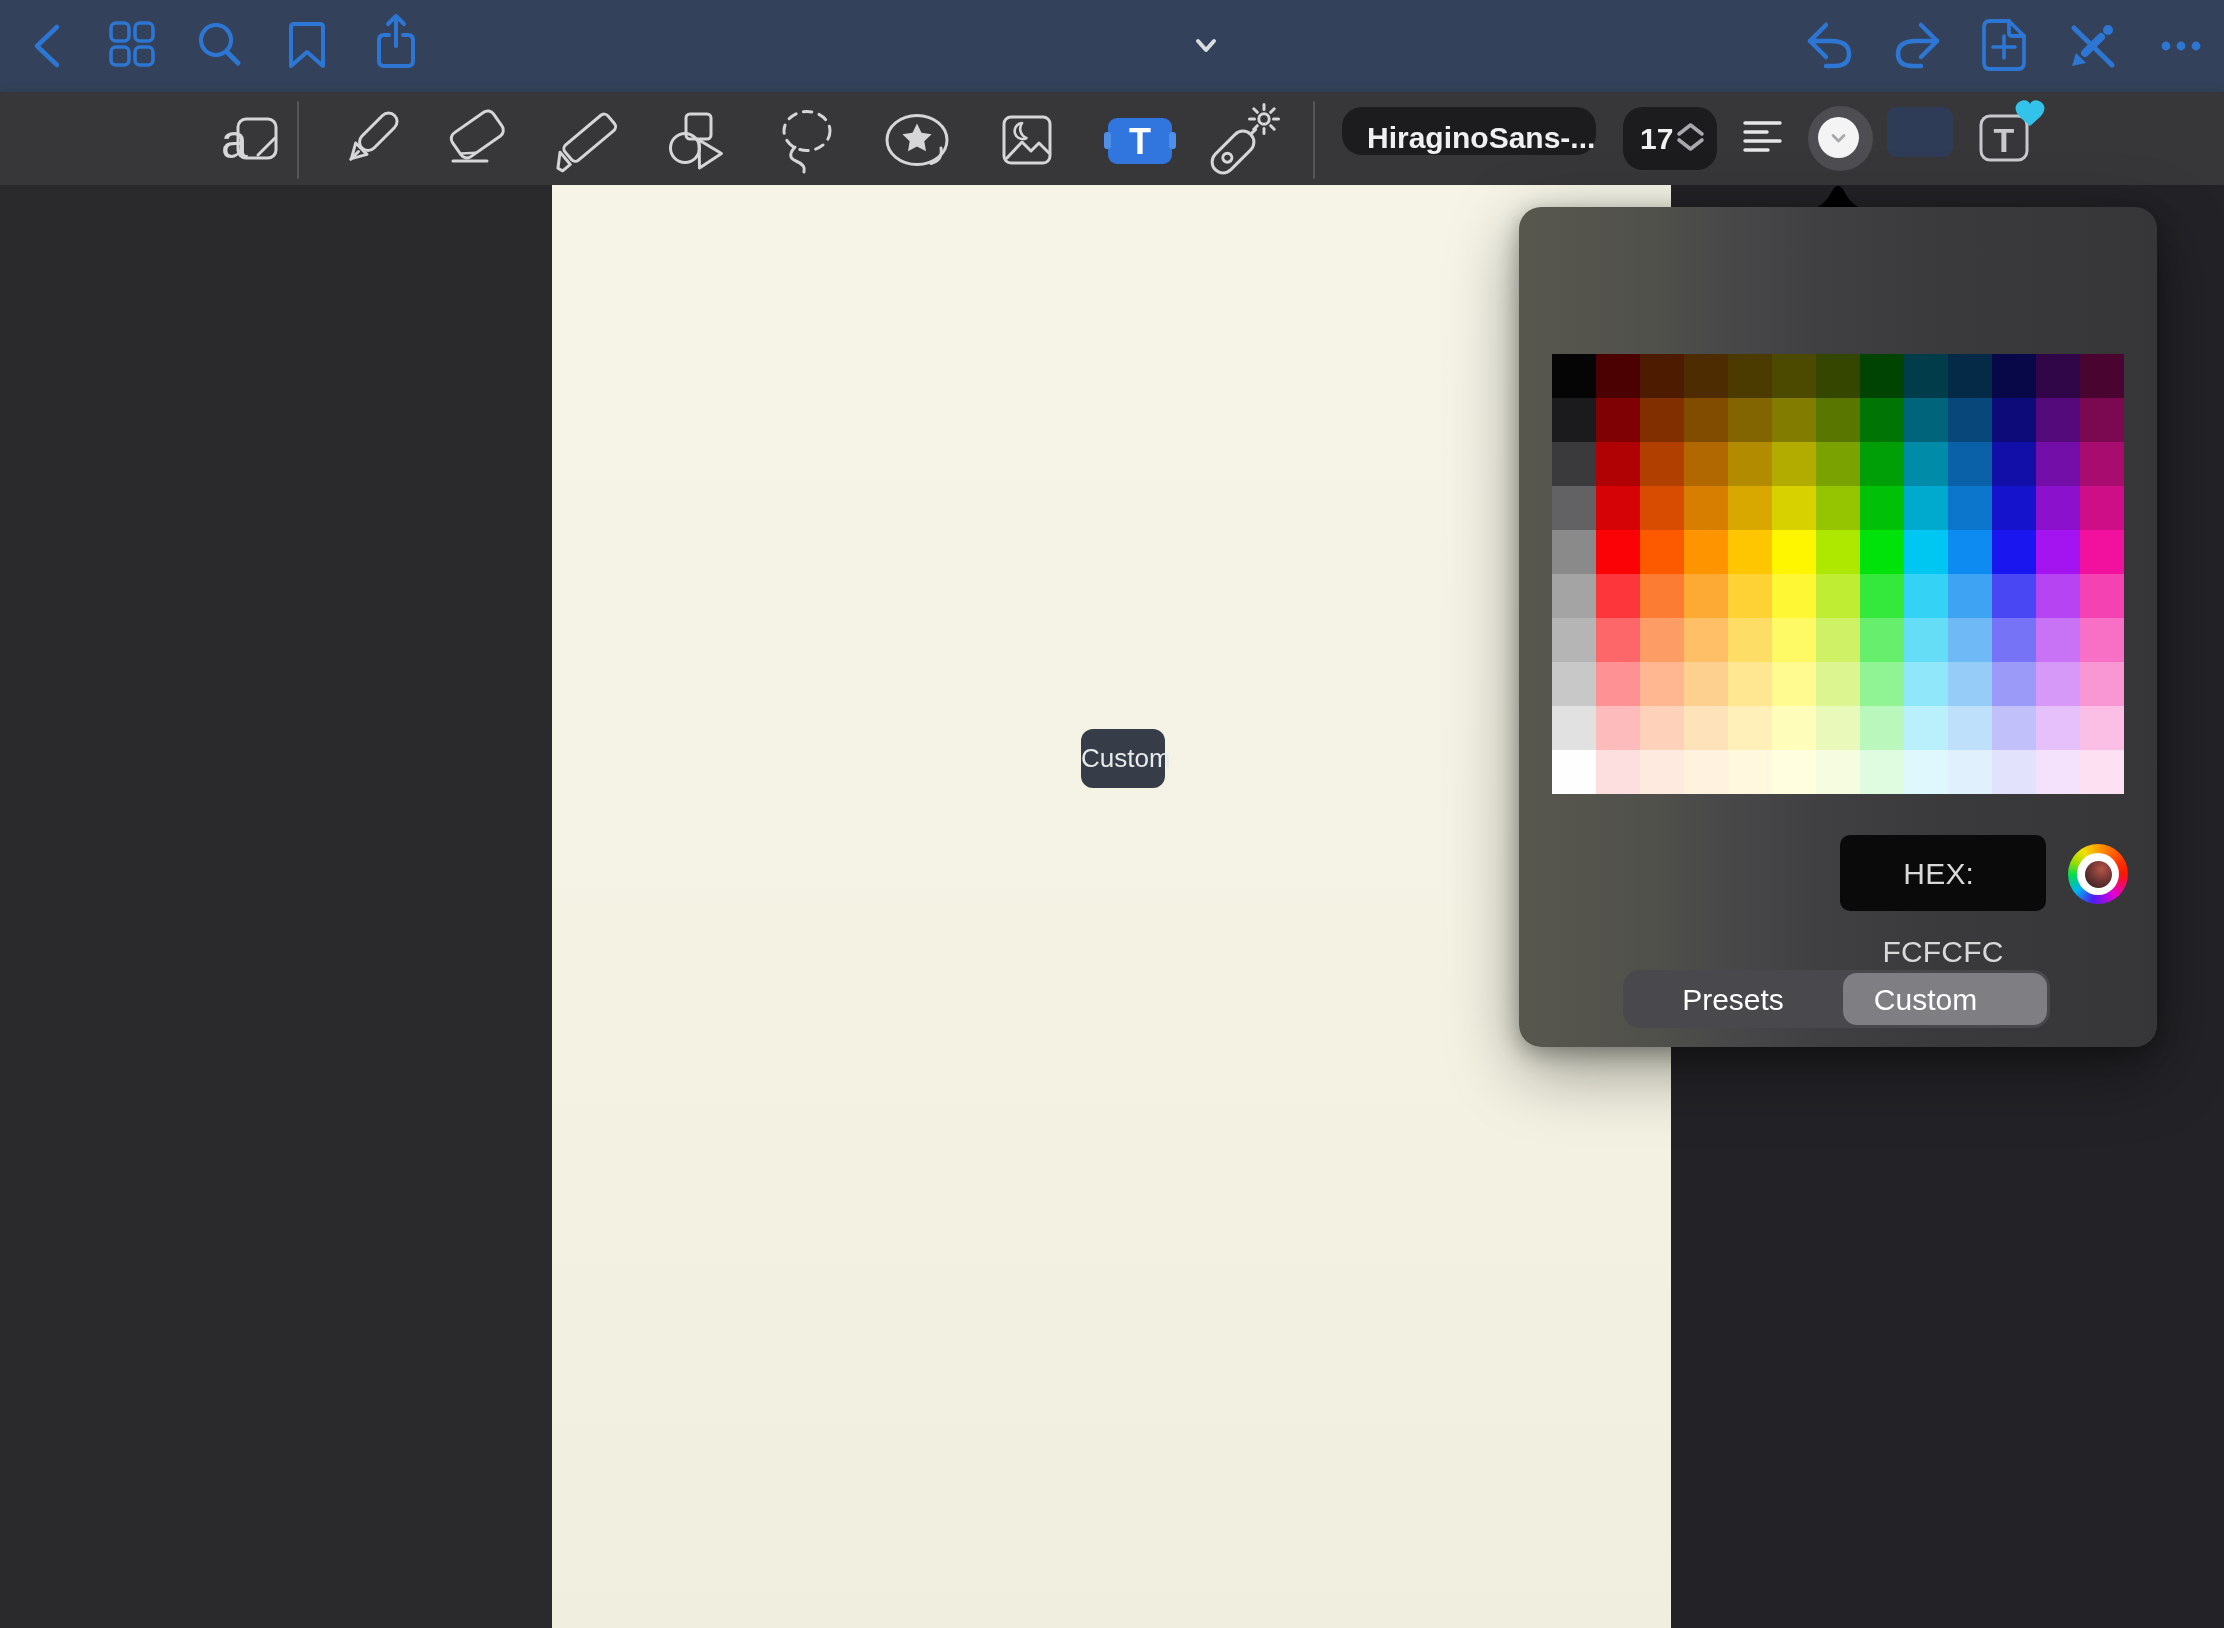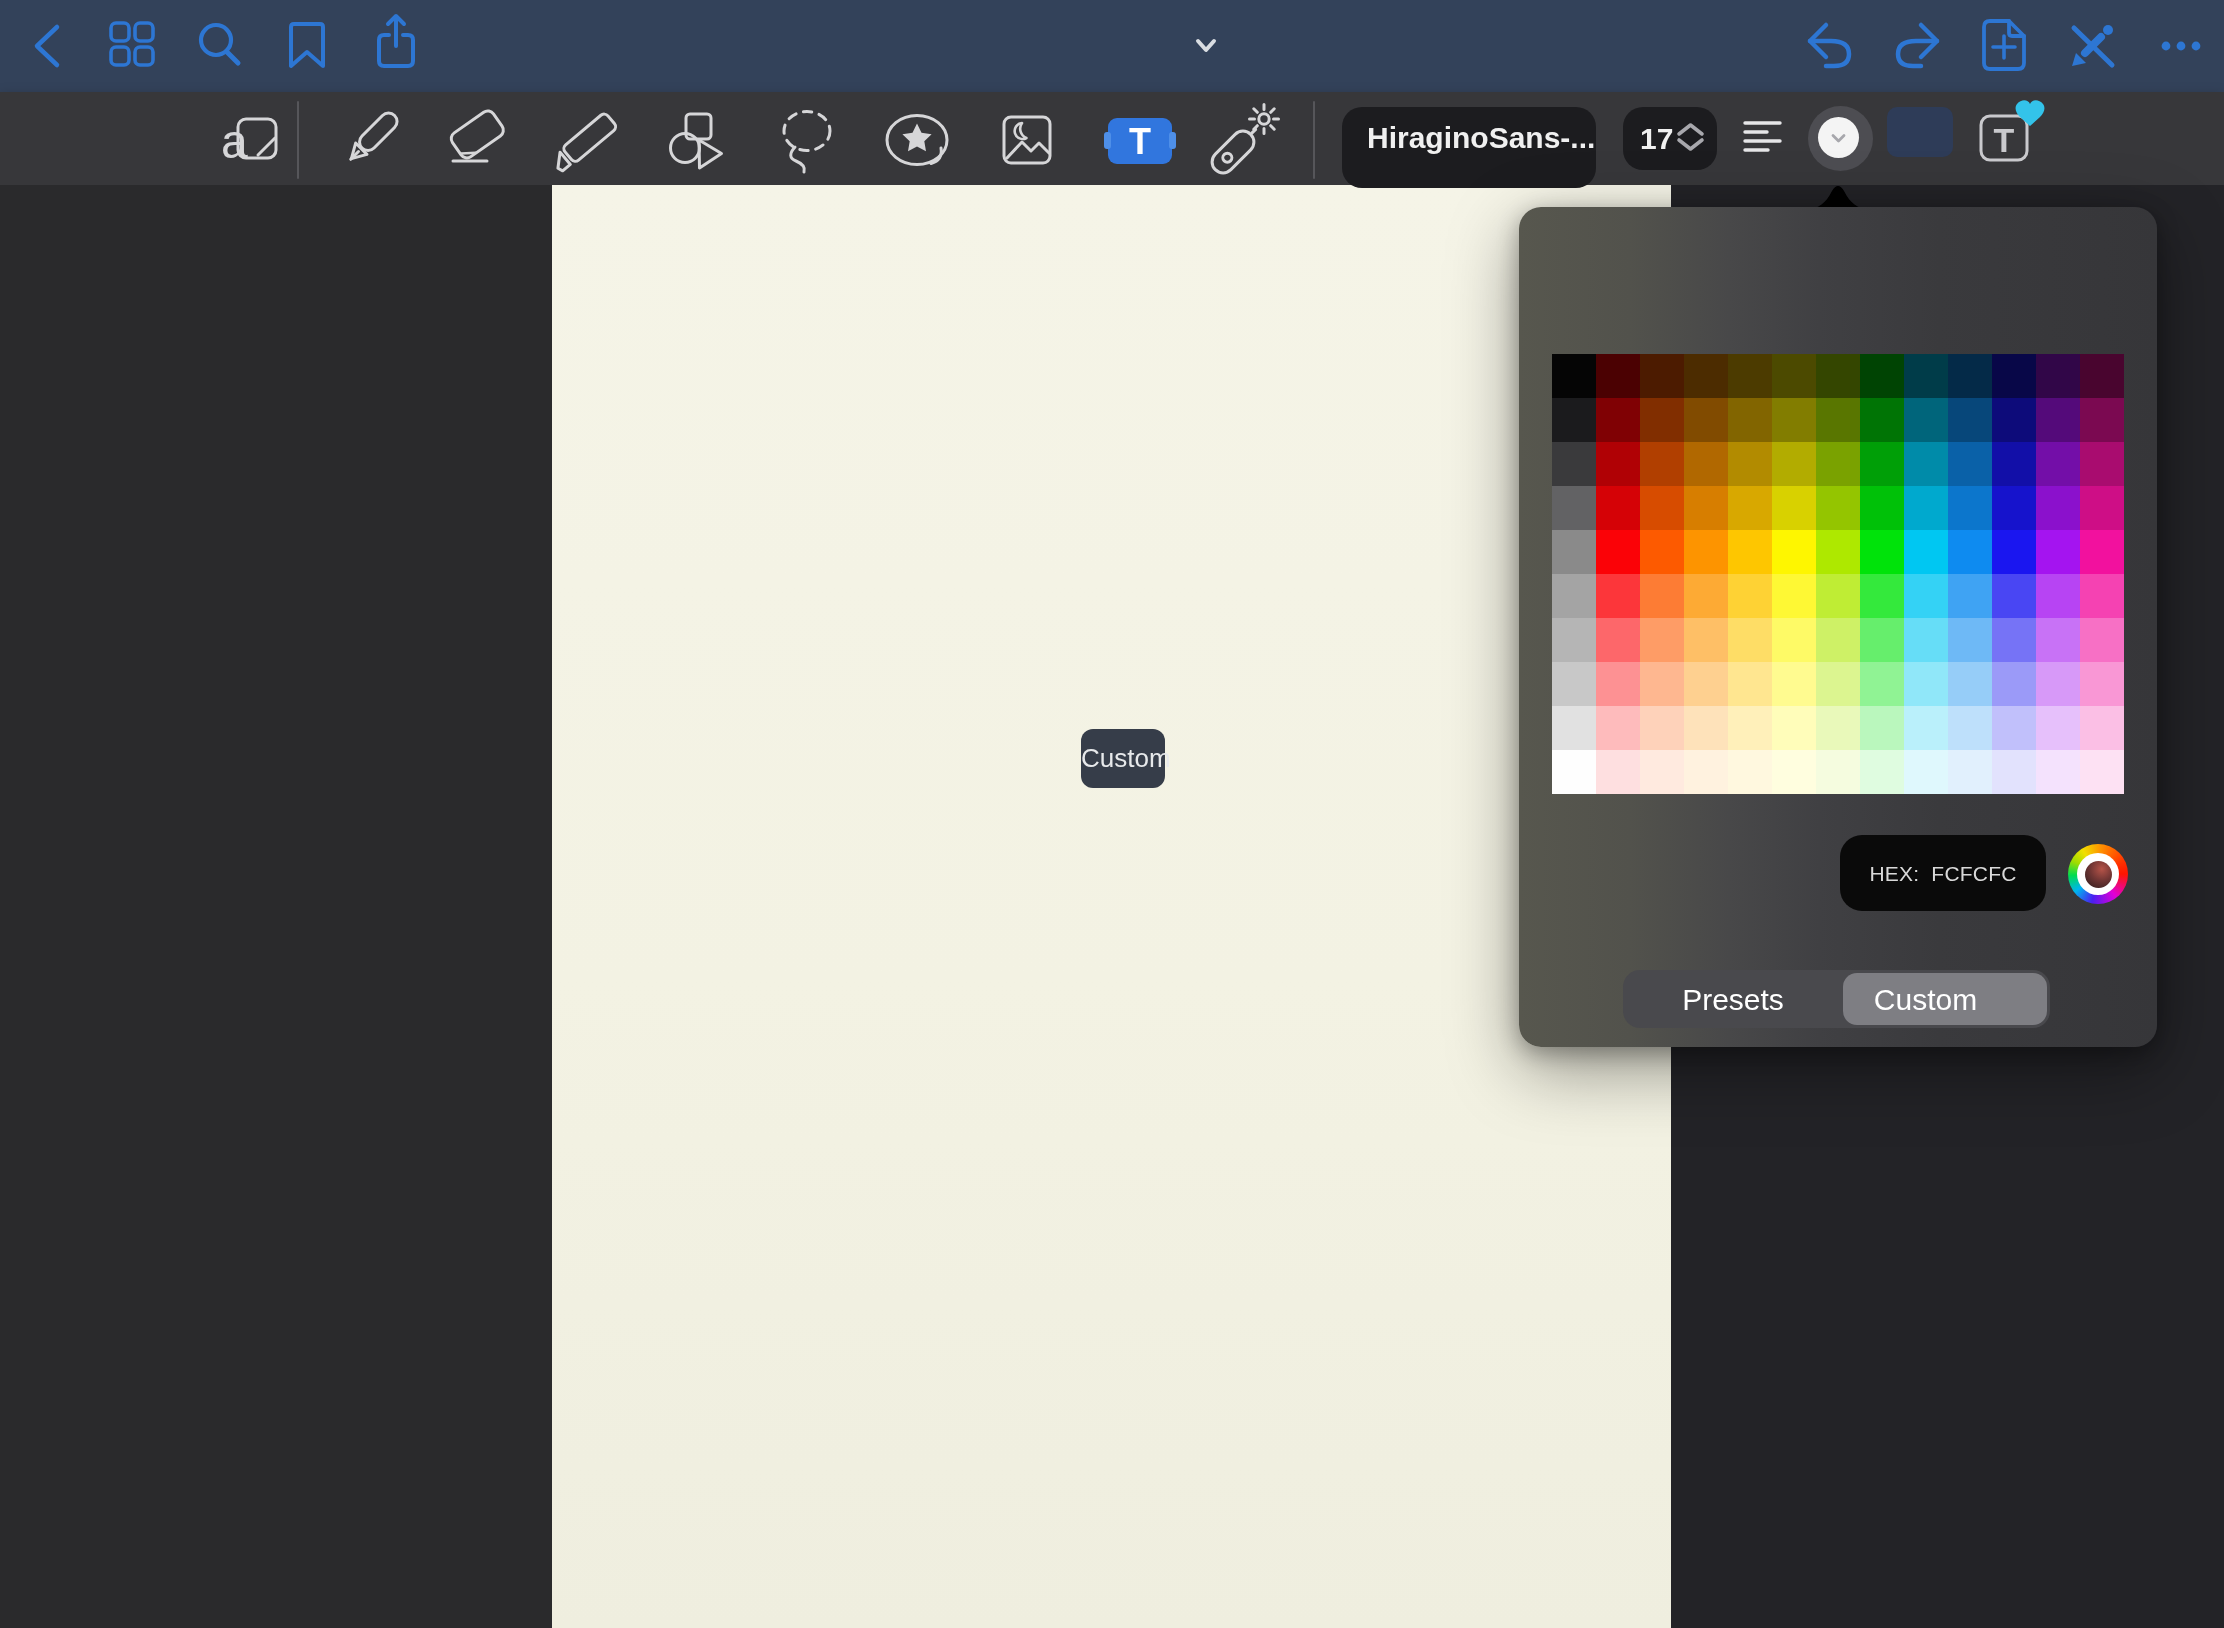--- a/index.html
+++ b/index.html
@@ -4,42 +4,42 @@
 html,body{margin:0;padding:0;background:#242428;-webkit-font-smoothing:antialiased;}
 *{box-sizing:border-box;}
 #app{position:relative;width:2224px;height:1628px;overflow:hidden;font-family:"Liberation Sans",sans-serif;}
 .abs{position:absolute;}
 
 #nav{left:0;top:0;width:2224px;height:92px;background:#33425A;}
 #title{left:0;top:0;width:2224px;height:92px;text-align:center;line-height:94px;font-size:36px;font-weight:700;color:#E9EDF2;letter-spacing:0px;}
 
 #tbar{left:0;top:92px;width:2224px;height:93px;background:#37373A;box-shadow:0 5px 12px rgba(0,0,0,0.35);}
 .pill{position:absolute;background:#1C1C1F;border-radius:20px;}
-#fontpill{left:1342px;top:107px;width:254px;height:81px;}
+#fontpill{left:1342px;top:107px;width:254px;height:48px;}
 #fontpill span{display:block;margin:14px 0 0 25px;font-size:30px;font-weight:700;color:#F0F0F0;}
 #sizepill{left:1623px;top:107px;width:94px;height:63px;}
 #sizepill span{display:block;margin:15px 0 0 17px;font-size:30px;font-weight:700;color:#F0F0F0;}
 #bluebox{left:1887px;top:107px;width:66px;height:50px;border-radius:10px;background:#2E3C58;}
 
 #ringo{left:1808px;top:106px;width:65px;height:65px;border-radius:50%;background:#4D4D52;}
 #ringi{left:1818px;top:117px;width:41px;height:41px;border-radius:50%;background:#F4F4F4;}
 
 #cleft{left:0;top:185px;width:552px;height:1443px;background:#2A2A2C;}
 #page{left:552px;top:185px;width:1119px;height:1443px;background:linear-gradient(180deg,#F5F4E7 0%,#F3F2E3 55%,#EFEEDF 100%);}
 #cright{left:1671px;top:185px;width:553px;height:1443px;background:#232327;}
 #chip{left:1081px;top:729px;width:84px;height:59px;border-radius:12px;background:#363D49;color:#E7E9EB;font-size:26px;text-align:center;line-height:59px;}
 
 #popup{left:1519px;top:207px;width:638px;height:840px;border-radius:22px;overflow:hidden;
   background:linear-gradient(90deg,#57574E 0px,#52524C 110px,#484849 210px,#404043 300px,#3A3A3D 420px,#363639 638px);
   box-shadow:0 22px 70px rgba(0,0,0,0.40),0 6px 22px rgba(0,0,0,0.30);}
 #phead{position:absolute;left:0;top:0;width:638px;height:100px;background:#000;}
 #phead div{text-align:center;line-height:102px;font-size:36px;font-weight:700;color:#FFF;}
 #pgrid{position:absolute;left:33px;top:147px;width:572px;height:440px;display:grid;grid-template-columns:repeat(13,44px);grid-template-rows:repeat(10,44px);}
 #pgrid i{display:block;}
-#hexbox{position:absolute;left:321px;top:628px;width:206px;height:76px;border-radius:22px;background:#0A0A0A;color:#D9D9D9;font-size:21px;text-align:center;line-height:78px;letter-spacing:0.2px;}
+#hexbox{position:absolute;left:321px;top:628px;width:206px;height:76px;border-radius:10px;background:#0A0A0A;color:#D9D9D9;font-size:30px;text-align:center;line-height:78px;letter-spacing:0.2px;}
 #seg{position:absolute;left:104px;top:763px;width:427px;height:58px;border-radius:17px;background:#49494D;}
 #segc{position:absolute;left:220px;top:3px;width:204px;height:52px;border-radius:14px;background:#7E7E83;}
 .segt{position:absolute;top:0;height:58px;line-height:60px;font-size:30px;color:#FFF;text-align:center;}
 </style></head>
 <body>
 <div id="app">
   <div id="nav" class="abs"></div>
   <div id="tbar" class="abs"></div>
   <div id="cleft" class="abs"></div>
   <div id="page" class="abs"></div>

